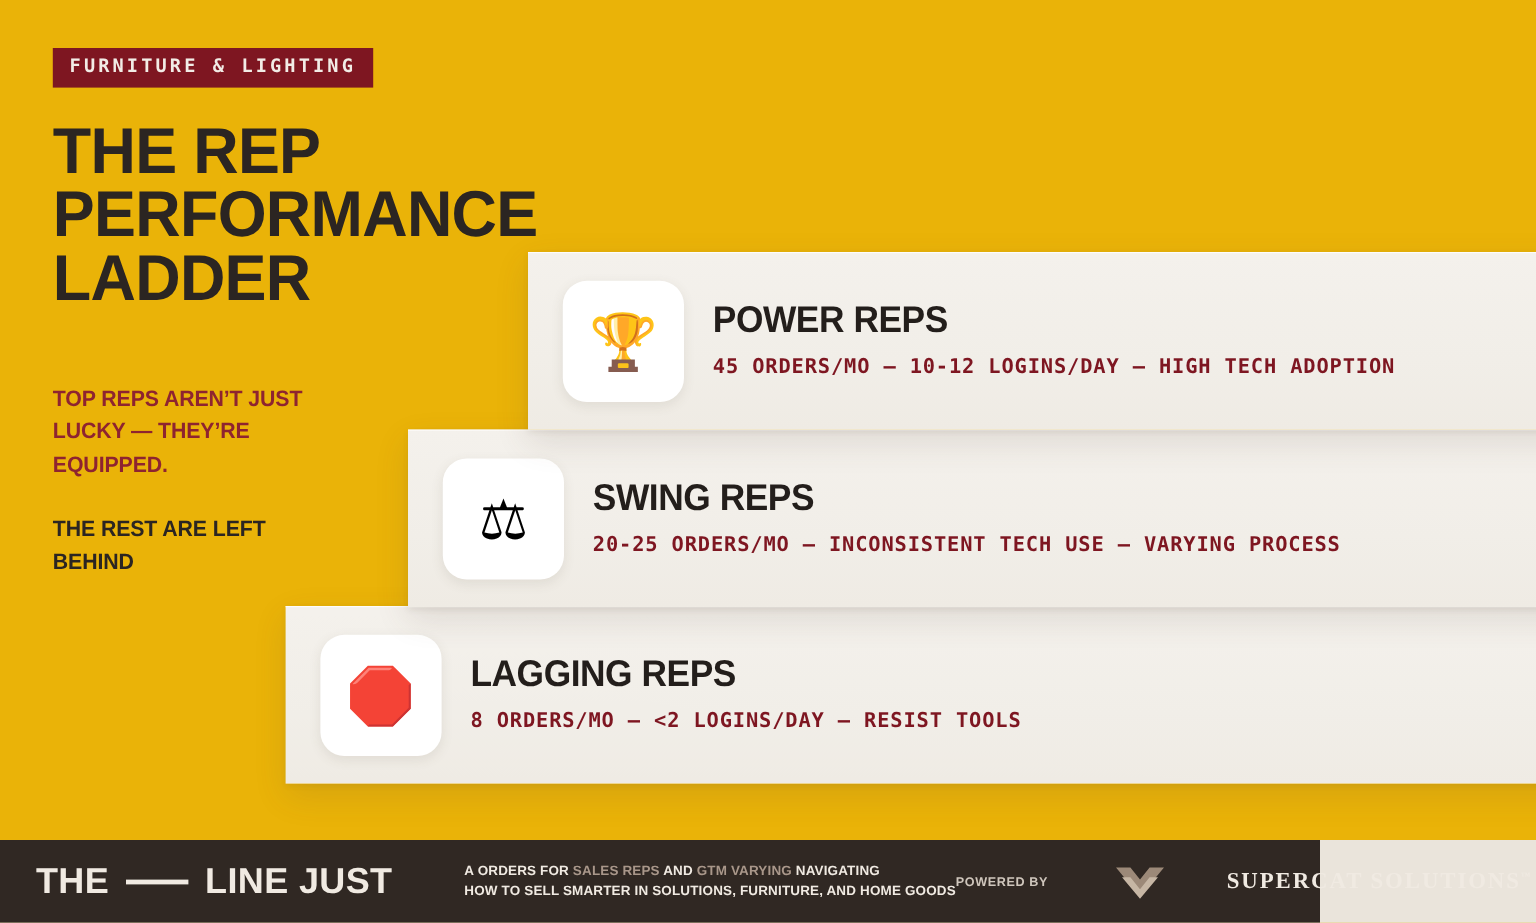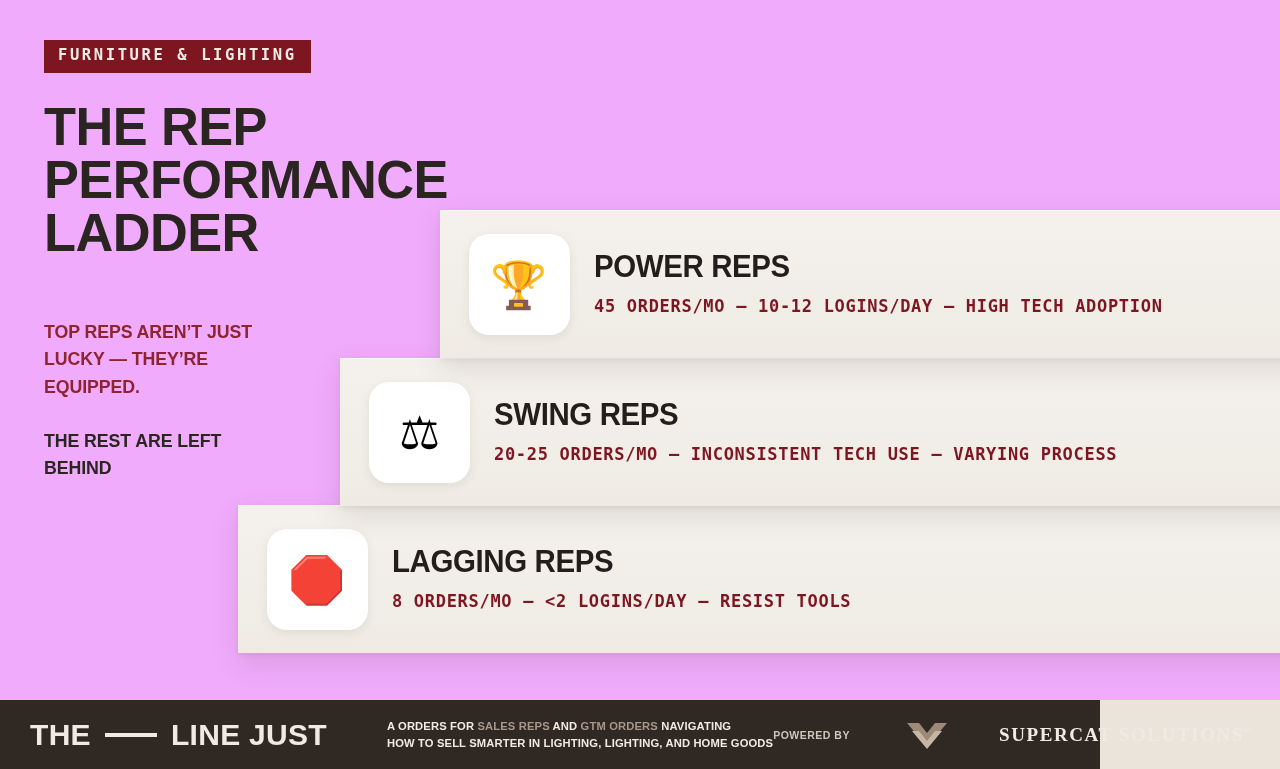--- a/index.html
+++ b/index.html
@@ -15,21 +15,21 @@
     font-family: "Liberation Sans", sans-serif;
     position: relative;
   }
 
   
   .stage {
     position: absolute;
     left: 0; top: 0;
     width: 1280px;
     height: 700px;
-    background: #f0abfc;
+    background: #eab308;
     overflow: hidden;
   }
 
   
   .left-col {
     position: absolute;
     left: 44px;
     top: 40px;
     width: 560px;
   }
@@ -270,23 +270,23 @@
 <div class="footer">
 
   <div class="footer-brand">
     <span>THE</span>
     <span class="brand-rule"></span>
     <span>LINE JUST</span>
   </div>
 
   <div class="footer-tagline">
     <div>
-      <span>A ORDERS FOR </span><span class="tag-hl">SALES REPS</span><span> AND </span><span class="tag-hl">GTM ORDERS</span><span> NAVIGATING</span>
-    </div>
-    <div>HOW TO SELL SMARTER IN LIGHTING, LIGHTING, AND HOME GOODS</div>
+      <span>A ORDERS FOR </span><span class="tag-hl">SALES REPS</span><span> AND </span><span class="tag-hl">GTM VARYING</span><span> NAVIGATING</span>
+    </div>
+    <div>HOW TO SELL SMARTER IN SOLUTIONS, FURNITURE, AND HOME GOODS</div>
   </div>
 
   <div class="footer-right">
     <span class="powered-by">POWERED BY</span>
     <span class="logo-mark">
       <svg width="42" height="30" viewBox="0 0 42 30" aria-hidden="true">
         <path d="M1 3 L13 3 L21 13 L29 3 L41 3 L21 27 Z" fill="#9C8978"></path>
         <path d="M6 11 L13 11 L21 21 L29 11 L36 11 L21 29 Z" fill="#C6B6A4"></path>
       </svg>
     </span>

